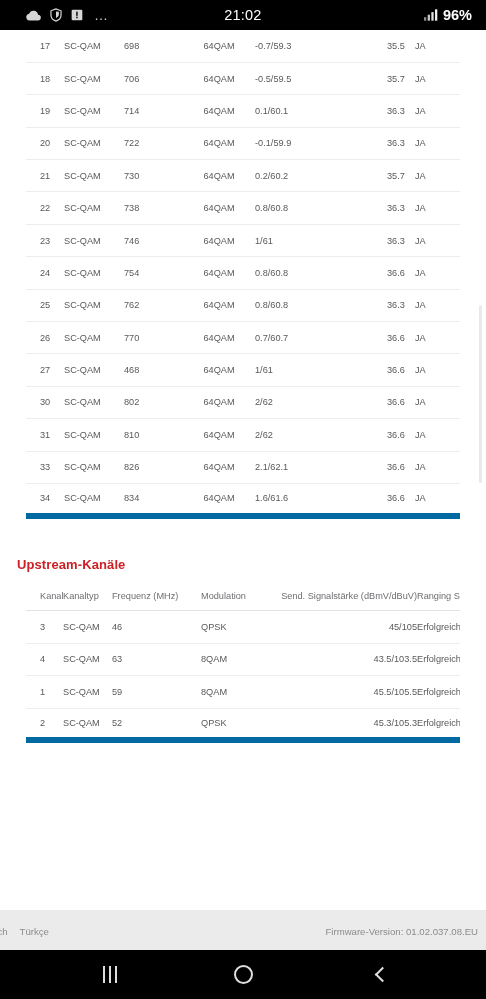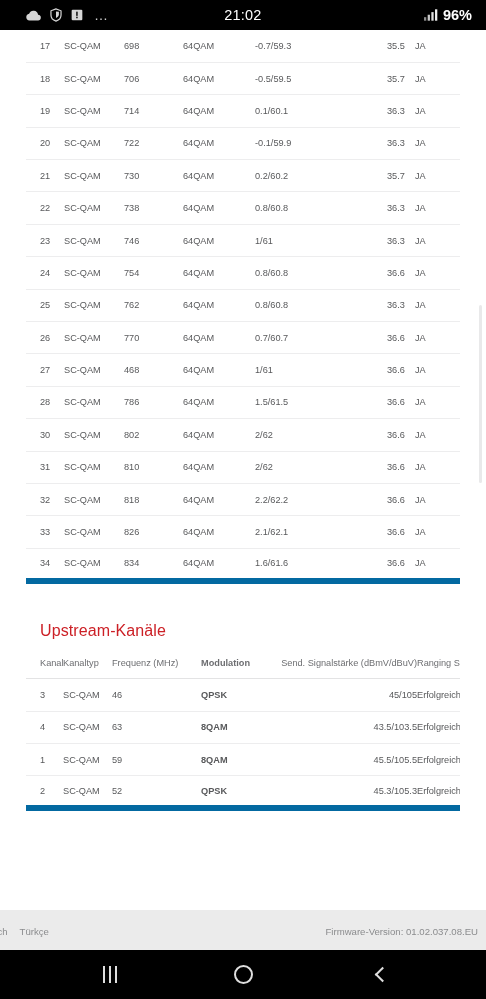--- a/index.html
+++ b/index.html
@@ -40,38 +40,38 @@
     height:32.4px;
     white-space:nowrap; overflow:hidden;
   }
   table.tbl th{ color:#6d6e71; border-bottom:1px solid #e3e3e4; height:30px; }
   table.tbl tr.last td{ border-bottom:6px solid #0369a1; }
 
   
   .ds .c0{ width:38px;  padding-left:14px; }
   .ds .c1{ width:60px; }
   .ds .c2{ width:59px; }
-  .ds .c3{ width:72px; }
+  .ds .c3{ width:72px;text-align:center; }
   .ds .c4{ width:132px; }
   .ds .c5{ width:28px; }
   .ds .c6{ width:45px; }
 
   
   .us .c0{ width:37px; padding-left:14px; }
   .us .c1{ width:49px; }
   .us .c2{ width:89px; }
-  .us .c3{ width:66px;font-weight:bold; }
+  .us .c3{ width:66px; }
   .us .c4{ width:150px;text-align:right; }
   .us .c5{ width:43px; }
 
   .section-gap{ height:38px; }
 
   h2.section-title{
-    font-size:16px; font-weight:400; color:#cc2026;
-    margin:0 0 9px 40px; letter-spacing:.1px;
+    font-size:13px; font-weight:700; color:#cc2026;
+    margin:0 0 9px 17px; letter-spacing:.1px;
   }
 
   
   .scroll-track{
     position:absolute; top:305px; right:4px;
     width:3px; height:178px; border-radius:2px;
     background:#e9e9ea;
   }
 
   
@@ -245,52 +245,34 @@
           <tr>
             <td class="c0">27</td>
             <td class="c1">SC-QAM</td>
             <td class="c2">468</td>
             <td class="c3">64QAM</td>
             <td class="c4">1/61</td>
             <td class="c5">36.6</td>
             <td class="c6">JA</td>
           </tr>
           <tr>
-            <td class="c0">28</td>
-            <td class="c1">SC-QAM</td>
-            <td class="c2">786</td>
-            <td class="c3">64QAM</td>
-            <td class="c4">1.5/61.5</td>
-            <td class="c5">36.6</td>
-            <td class="c6">JA</td>
-          </tr>
-          <tr>
             <td class="c0">30</td>
             <td class="c1">SC-QAM</td>
             <td class="c2">802</td>
             <td class="c3">64QAM</td>
             <td class="c4">2/62</td>
             <td class="c5">36.6</td>
             <td class="c6">JA</td>
           </tr>
           <tr>
             <td class="c0">31</td>
             <td class="c1">SC-QAM</td>
             <td class="c2">810</td>
             <td class="c3">64QAM</td>
             <td class="c4">2/62</td>
-            <td class="c5">36.6</td>
-            <td class="c6">JA</td>
-          </tr>
-          <tr>
-            <td class="c0">32</td>
-            <td class="c1">SC-QAM</td>
-            <td class="c2">818</td>
-            <td class="c3">64QAM</td>
-            <td class="c4">2.2/62.2</td>
             <td class="c5">36.6</td>
             <td class="c6">JA</td>
           </tr>
           <tr>
             <td class="c0">33</td>
             <td class="c1">SC-QAM</td>
             <td class="c2">826</td>
             <td class="c3">64QAM</td>
             <td class="c4">2.1/62.1</td>
             <td class="c5">36.6</td>

